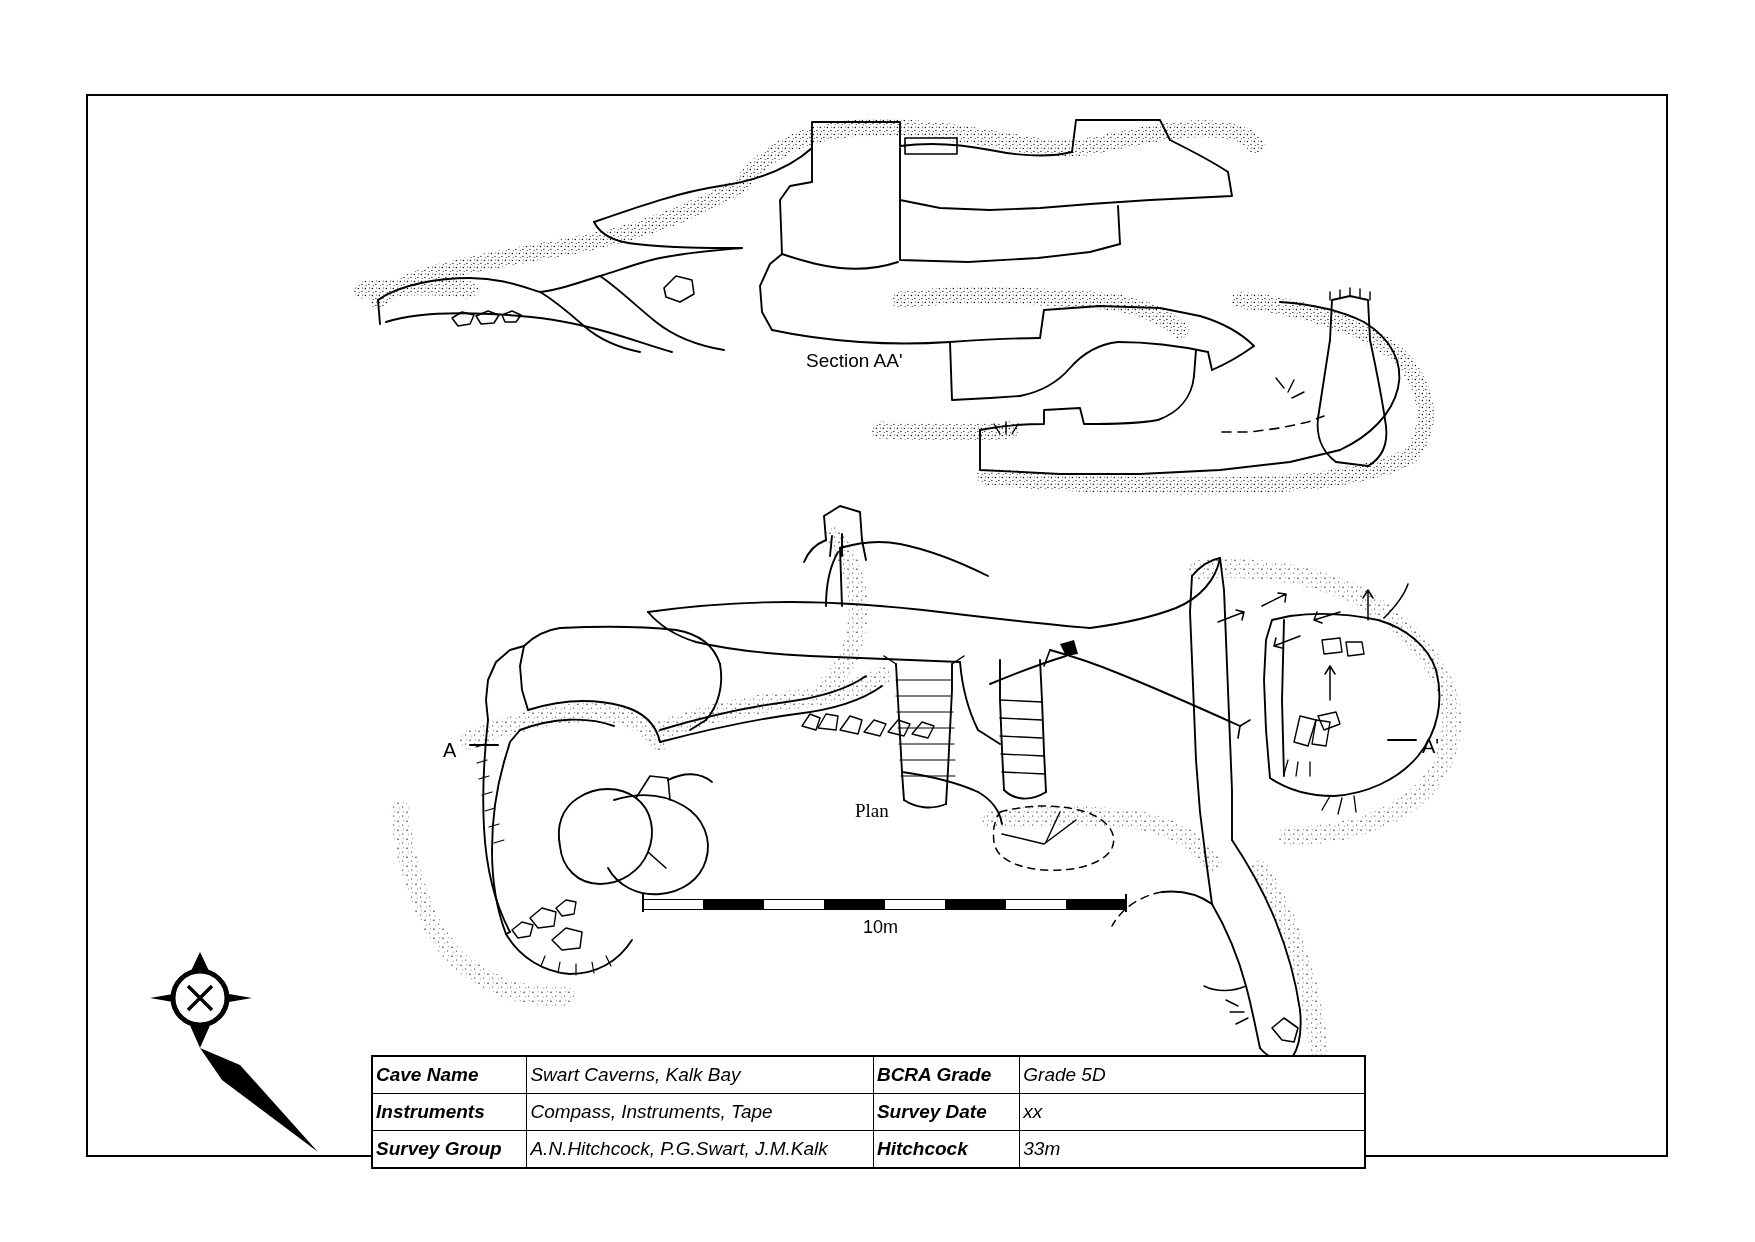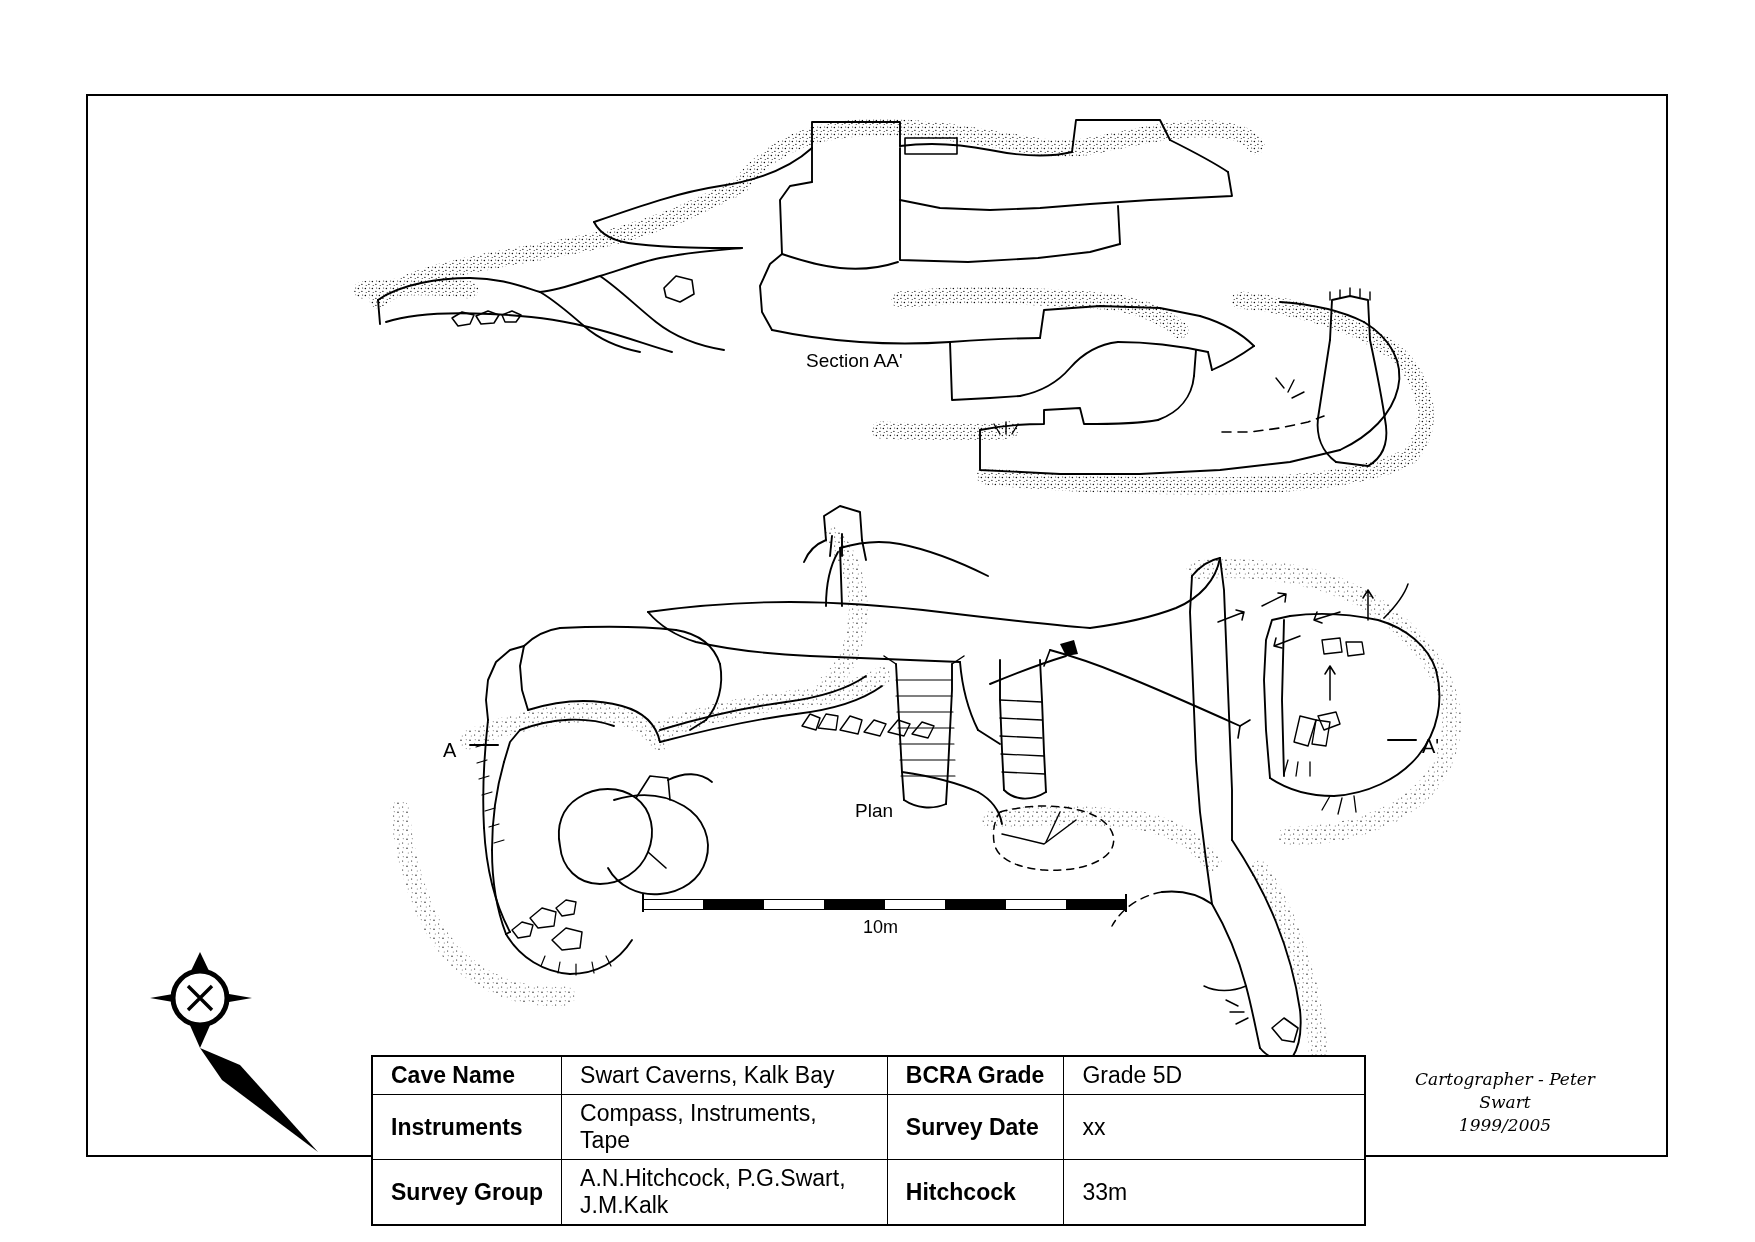--- a/index.html
+++ b/index.html
@@ -37,41 +37,42 @@
     height: 1242px;
     pointer-events: none;
   }
   .label {
     position: absolute;
     font-size: 19px;
     color: #000;
     white-space: nowrap;
   }
   #section-label { left: 806px; top: 350px; }
-  #plan-label    { left: 855px; top: 800px; }
+  #plan-label    { left: 855px; top: 800px; font-family: Liberation Serif, serif; }
   #scale-label   { left: 863px; top: 917px; font-size: 18px; }
   #sect-a-label  { left: 443px; top: 739px; font-size: 20px; }
   #sect-a2-label { left: 1422px; top: 735px; font-size: 20px; }
 
   
   .titleblock {
     position: absolute;
     left: 371px;
     top: 1055px;
     width: 995px;
     border: 2px solid #000;
     border-collapse: collapse;
     background: #fff;
   }
   .titleblock td {
     border: 1px solid #000;
-    font-size: 23px;
-    padding: 5px 18px;
+    font-size: 19px;
+    padding: 5px 3px;
     height: 26px;
     vertical-align: middle;
+    font-style: italic;
   }
   .tb-key { font-weight: bold; white-space: nowrap; }
   .tb-k1 { width: 148px; }
   .tb-v1 { width: 345px; }
   .tb-k2 { width: 140px; }
   .tb-v2 { width: 345px; }
 
   
   .credit {
     position: absolute;
@@ -410,18 +411,14 @@
       </tr>
       <tr>
         <td class="tb-key tb-k1">Survey Group</td>
         <td class="tb-v1">A.N.Hitchcock, P.G.Swart, J.M.Kalk</td>
         <td class="tb-key tb-k2">Hitchcock</td>
         <td class="tb-v2">33m</td>
       </tr>
     </tbody>
   </table>
 
-  <div class="credit">
-    <div>Cartographer - Peter Swart</div>
-    <div>1999/2005</div>
-  </div>
 
 </div>
 
 </body></html>

